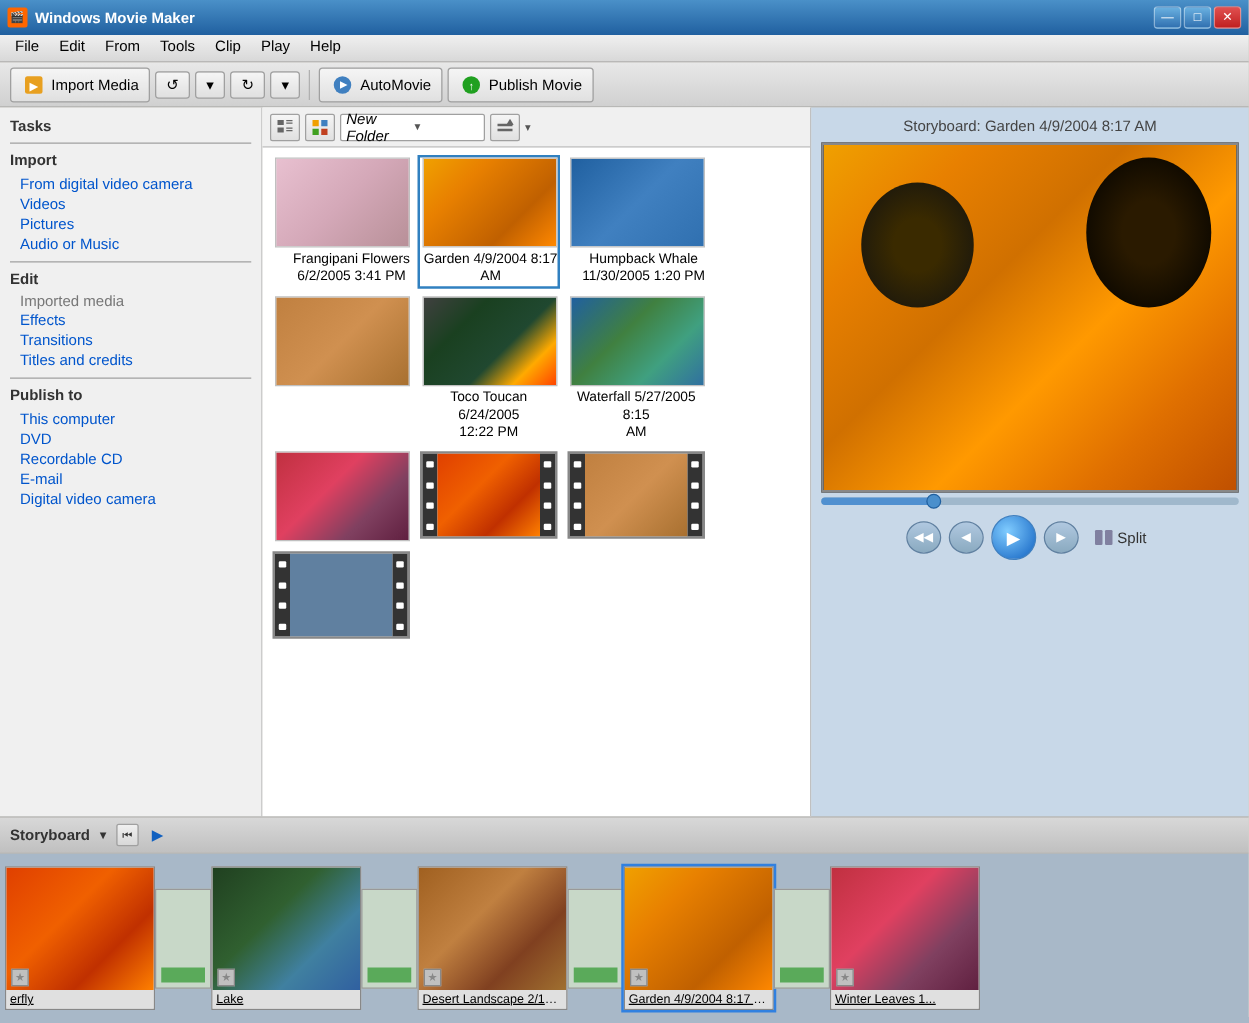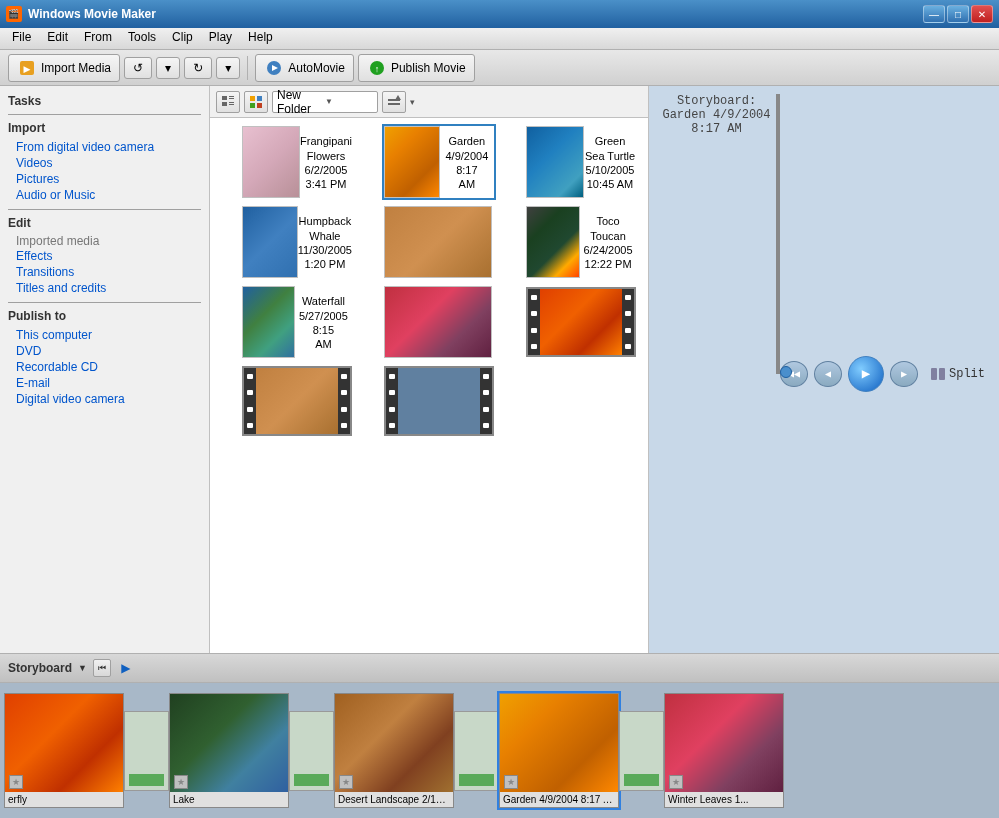--- a/index.html
+++ b/index.html
@@ -101,40 +101,41 @@
     }
     .folder-dropdown {
       display: flex; align-items: center;
       background: white;
       border: 1px solid #a0a0a0;
       border-radius: 2px;
       height: 22px;
       padding: 0 4px;
       cursor: pointer;
       font-size: 12px;
-      width: 106px;
+      width: 116px;
+      font-style: italic;
     }
     .folder-dropdown span { flex: 1; }
     .folder-dropdown .arrow { font-size: 8px; color: #555; }
 
     .media-grid {
       flex: 1;
       overflow-y: scroll;
       padding: 8px;
       display: flex;
       flex-wrap: wrap;
       gap: 8px;
       align-content: flex-start;
     }
     .media-item {
       width: 110px;
       display: flex;
-      align-items: center;
-      cursor: pointer;
-      margin-left: 24px;
+      flex-direction: column;
+      align-items: flex-end;
+      cursor: pointer;
     }
     .media-thumb {
       width: 108px;
       height: 72px;
       border: 1px solid #c0c0c0;
       overflow: hidden;
       position: relative;
     }
     .media-label {
       text-align: center;
@@ -162,23 +163,22 @@
       position: absolute; top: 0; bottom: 0; right: 0; width: 12px;
       background: #333;
       display: flex; flex-direction: column; justify-content: space-around; align-items: center;
     }
 
     
     .preview-area {
       width: 350px;
       background: #c8d8e8;
       display: flex;
-      flex-direction: row;
+      flex-direction: column;
       padding: 8px;
-      font-family: Liberation Mono, monospace;
     }
     .preview-title {
       font-size: 12px; color: #444; text-align: center; margin-bottom: 6px;
     }
     .preview-screen {
       width: 100%;
       flex: 1;
       background: #000;
       border: 2px solid #888;
       position: relative;
@@ -287,20 +287,21 @@
       flex: 1;
       overflow: hidden;
     }
     .story-clip-label {
       font-size: 10px; color: #000;
       padding: 2px 3px;
       background: #e0e0e0;
       white-space: nowrap;
       overflow: hidden;
       text-overflow: ellipsis;
+      text-decoration: underline;
     }
     .story-clip-star {
       position: absolute; bottom: 18px; left: 4px;
       width: 14px; height: 14px;
       background: #c0c0c0;
       border: 1px solid #888;
       display: flex; align-items: center; justify-content: center;
       font-size: 9px; color: #888;
     }
     .transition-block {
@@ -464,24 +465,20 @@
 
       <div class="media-item">
         <div class="media-thumb thumb-frangipani"></div>
         <div class="media-label">Frangipani Flowers<br>6/2/2005 3:41 PM</div>
       </div>
       <div class="media-item" style="outline: 2px solid #3080c0;">
         <div class="media-thumb thumb-garden"></div>
         <div class="media-label">Garden 4/9/2004 8:17<br>AM</div>
       </div>
       <div class="media-item">
-        <div class="media-thumb thumb-turtle"></div>
-        <div class="media-label">Green Sea Turtle<br>5/10/2005 10:45 AM</div>
-      </div>
-      <div class="media-item">
         <div class="media-thumb thumb-whale"></div>
         <div class="media-label">Humpback Whale<br>11/30/2005 1:20 PM</div>
       </div>
       <div class="media-item">
         <div class="media-thumb thumb-oryx"></div>
       </div>
       <div class="media-item">
         <div class="media-thumb thumb-toucan"></div>
         <div class="media-label">Toco Toucan 6/24/2005<br>12:22 PM</div>
       </div>

